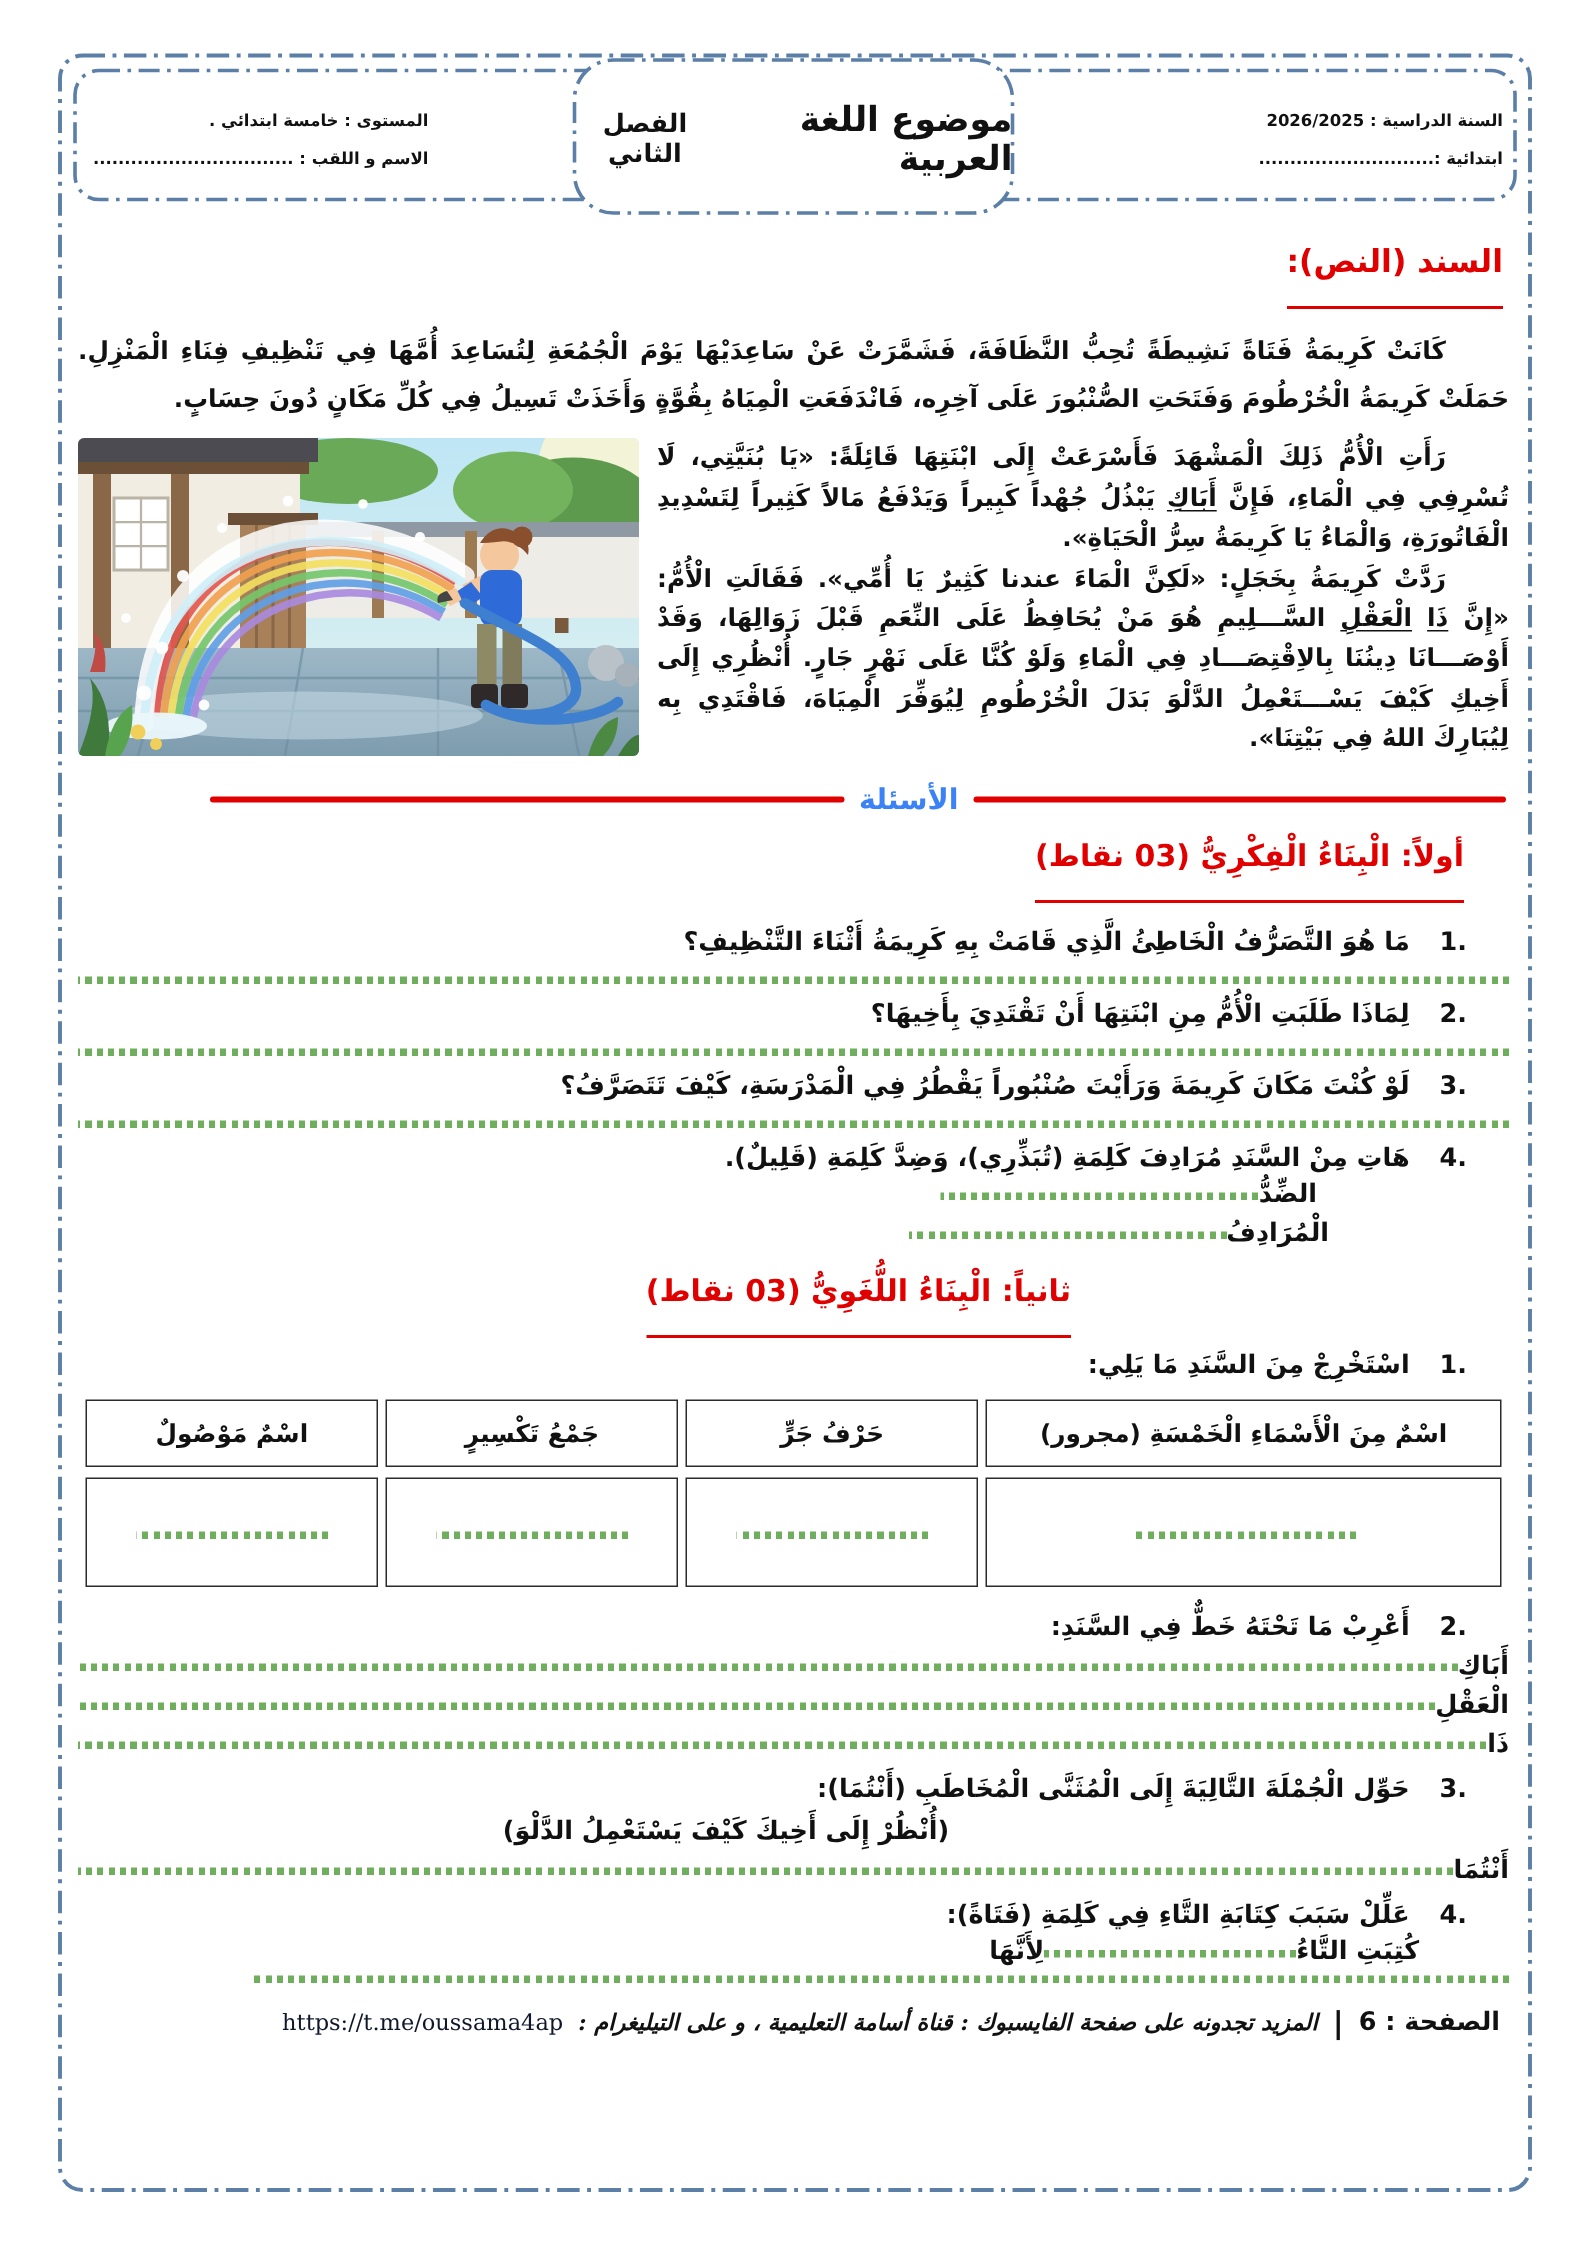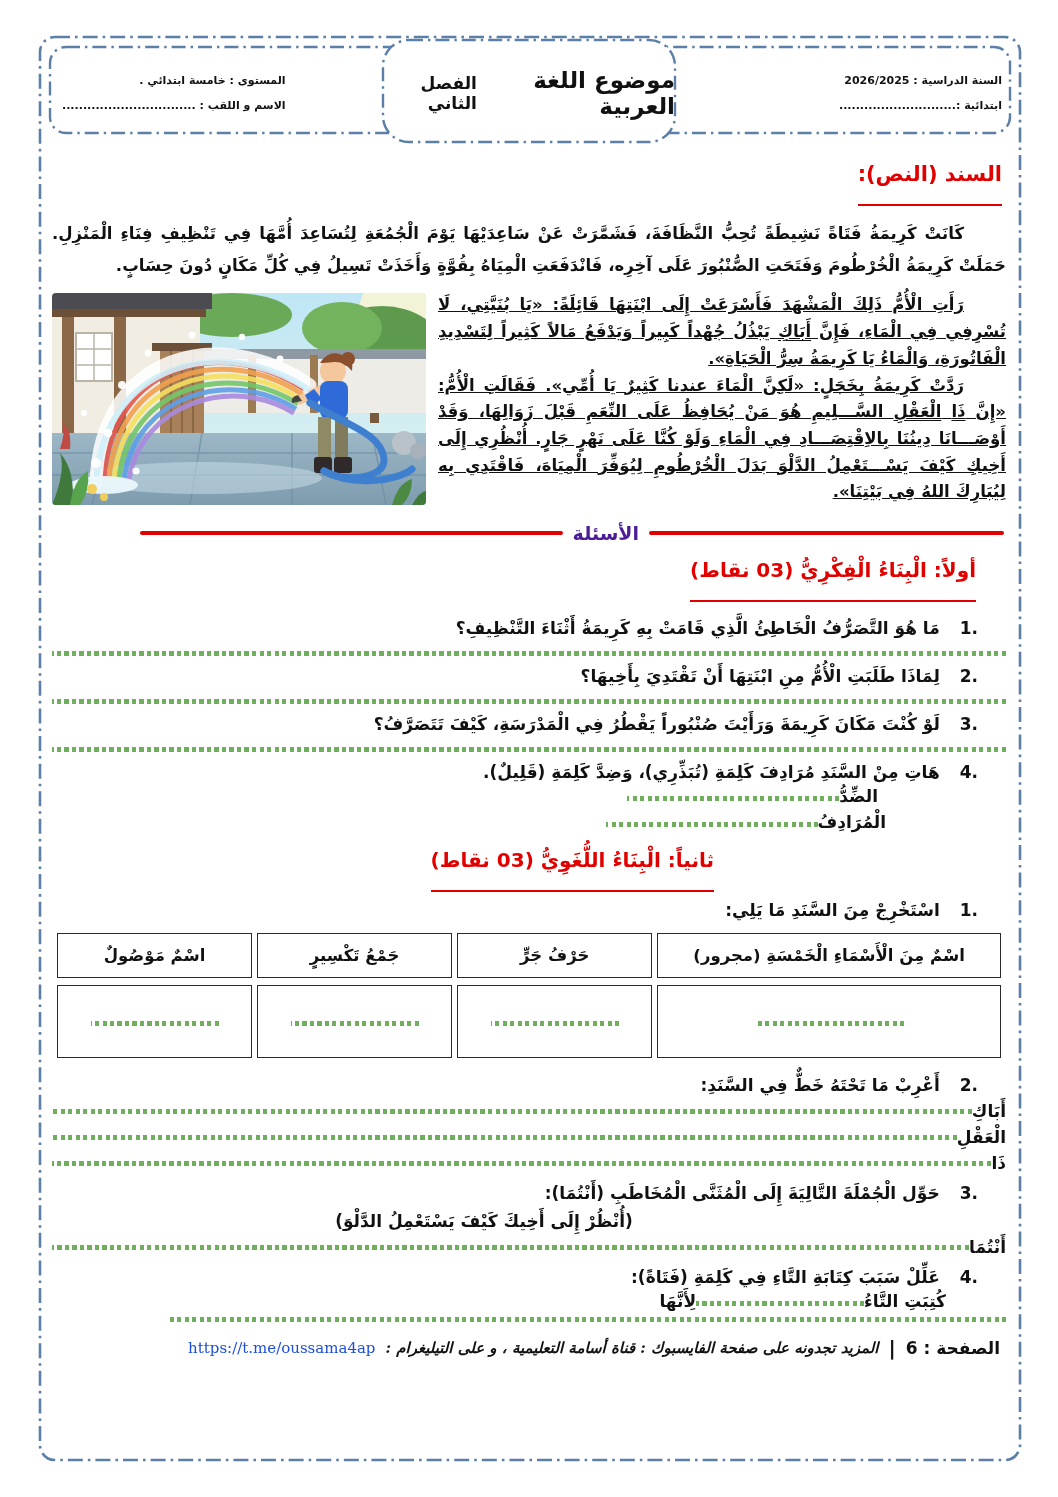--- a/index.html
+++ b/index.html
@@ -40,21 +40,21 @@
   .hdr-center {
     position: absolute;
     right: 50%; top: -8px;
     transform: translateX(50%);
     width: 292px; height: 102px;
     display: flex; flex-direction: row;
     align-items: center; justify-content: center;
     gap: 8px;
   }
   .hdr-title { font-size: 23px; }
-  .hdr-subtitle { font-size: 17px; }
+  .hdr-subtitle { font-size: 17px; text-align: center; }
 
   
   .content { margin: 16px 52px 0 52px; }
   .heading-red {
     display: inline-block;
     color: #e10000;
     font-size: 20px;
     border-bottom: 2.5px solid #e10000;
     padding-bottom: 18px;
     margin: 10px 4px 6px 0;
@@ -66,41 +66,40 @@
     text-align: justify;
     margin-top: 6px;
   }
   .indent { text-indent: 42px; }
   .u { text-decoration: underline; text-underline-offset: 3px; }
 
   .media-row {
     display: flex;
     gap: 12px;
     margin-top: 10px;
-    align-items: center;
-    text-decoration: underline;
+    align-items: flex-start;
   }
   .media-text { flex: 1; font-size: 16.5px; line-height: 1.62; text-align: justify; }
   .scene {
     flex: 0 0 374px;
     width: 374px; height: 212px;
     border-radius: 4px;
     overflow: hidden;
   }
 
   
   .divider {
     display: flex; align-items: center;
     margin: 16px 2px 4px 2px;
     gap: 10px;
   }
   .divider .bar { height: 4px; background: #e10000; border-radius: 2px; }
   .divider .bar-r { width: 355px; }
   .divider .bar-l { flex: 1; margin-left: 86px; }
-  .divider .word { color: #4c1d95; font-size: 19px; text-align: center; }
+  .divider .word { color: #3b82f6; font-size: 19px; text-align: center; }
 
   .q-line { font-size: 17px; margin: 10px 28px 4px 0; }
   .q-num { direction: ltr; unicode-bidi: embed; display: inline-block; margin-left: 14px; }
 
   .dots {
     height: 5px;
     margin: 13px 0 6px 0;
     background-image: repeating-linear-gradient(to left, #6fae5c 0 4px, transparent 4px 7.5px);
   }
   .dots-inline {
@@ -148,21 +147,21 @@
     font-family: "DejaVu Serif", "Liberation Serif", serif;
     font-style: italic;
     font-weight: bold;
     font-size: 15px;
   }
   .footer .url {
     direction: ltr; unicode-bidi: embed;
     font-family: "DejaVu Serif", "Liberation Serif", serif;
     font-weight: normal;
     font-size: 15px;
-    color: #1d4ed8;
+    color: #0f172a;
   }
 </style>
 </head>
 <body>
 
 <div class="page">
 
   <svg class="border-layer" viewBox="0 0 1058 1497">
     <rect x="40" y="37" width="980" height="1423" rx="15" fill="none" stroke="#5b7fa6" stroke-width="2.6" stroke-dasharray="15 5 2.6 5"></rect>
     <rect x="50" y="47" width="960" height="86" rx="16" fill="none" stroke="#5b7fa6" stroke-width="2.4" stroke-dasharray="14 5 2.4 5"></rect>

